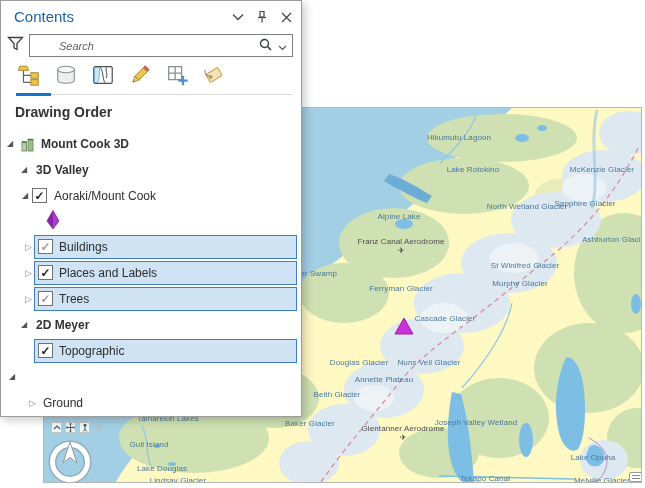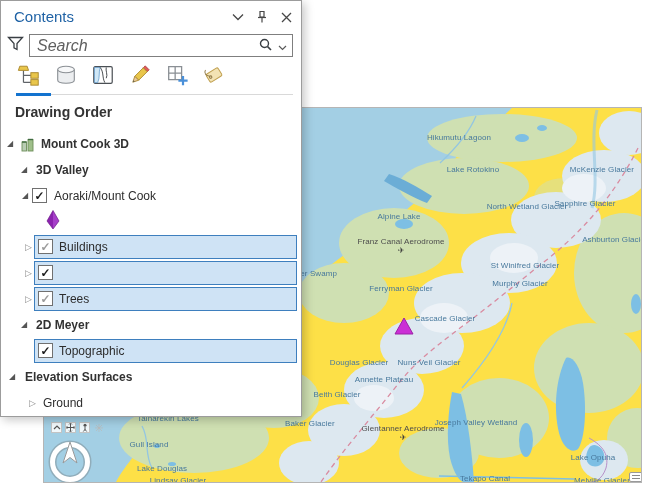--- a/index.html
+++ b/index.html
@@ -1,39 +1,39 @@
 <!DOCTYPE html>
 <html><head>
 <meta charset="utf-8">
 <style>
   html,body{margin:0;padding:0;background:#fff;}
   body{width:645px;height:488px;position:relative;font-family:"Liberation Sans",sans-serif;-webkit-font-smoothing:antialiased;}
   .stage{position:absolute;inset:0;overflow:hidden;}
 
   
-  .mapview{position:absolute;left:43px;top:107px;width:599px;height:376px;border:1px solid #b5b5b5;box-sizing:border-box;background:#fde047;overflow:hidden;}
+  .mapview{position:absolute;left:43px;top:107px;width:599px;height:376px;border:1px solid #b5b5b5;box-sizing:border-box;background:#fef9c3;overflow:hidden;}
   .mapview svg.terrain{position:absolute;left:0;top:0;}
   .mlabel{position:absolute;font-size:8px;color:#47789c;white-space:nowrap;transform:translateX(-50%);letter-spacing:.1px;}
   .mlabel.poi{color:#4c4c4c;}
   .plane{position:absolute;font-size:8px;color:#3a3a3a;transform:translateX(-50%);}
   .navwrap{position:absolute;left:2px;top:314px;}
   .navbtns{display:flex;gap:3px;margin-left:5px;}
   .navbtn{width:11px;height:11px;background:rgba(255,255,255,.85);border:1px solid #c3c3c3;box-sizing:border-box;display:flex;align-items:center;justify-content:center;}
   .attribution{position:absolute;left:585px;top:364px;width:14px;height:10px;background:#fff;border:1px solid #9a9a9a;border-radius:2px;box-sizing:border-box;}
   .attribution i{display:block;height:1px;background:#8a8a8a;margin:2px 2px 0 2px;}
 
   
   .panel{position:absolute;left:0;top:0;width:302px;height:417px;background:#fff;border:1px solid #9c9c9c;box-sizing:border-box;box-shadow:3px 3px 9px rgba(0,0,0,.22);}
   .ptitle{position:absolute;left:13px;top:7px;font-size:15px;color:#1f62a5;}
   .tbicons{position:absolute;right:8px;top:9px;display:flex;gap:10px;align-items:center;}
   .tbicons .ic{width:14px;height:14px;display:flex;align-items:center;justify-content:center;cursor:default;}
   .searchrow{position:absolute;left:0;top:32px;width:100%;height:26px;}
   .funnel{position:absolute;left:6px;top:3px;}
   .searchbox{position:absolute;left:28px;top:1px;width:264px;height:23px;border:1px solid #7f7f7f;box-sizing:border-box;background:#fff;display:flex;align-items:center;}
-  .searchbox input{flex:1;border:none;outline:none;font-style:italic;font-size:16px;color:#0f172a;padding:0 0 0 7px;font-family:"Liberation Sans",sans-serif;background:transparent;}
+  .searchbox input{flex:1;border:none;outline:none;font-style:italic;font-size:11px;color:#0f172a;padding:0 0 0 7px;font-family:"Liberation Sans",sans-serif;background:transparent;margin-left:22px;}
   .searchbox input::placeholder{color:#5f5f5f;}
   .sbicons{display:flex;align-items:center;gap:6px;padding-right:5px;}
   .toolbar{position:absolute;left:15px;top:60px;display:flex;gap:11px;}
   .tool{width:26px;height:28px;display:flex;align-items:center;justify-content:center;}
   .tabline{position:absolute;left:15px;top:93px;width:277px;height:1px;background:#d9d9d9;}
   .tabactive{position:absolute;left:15px;top:92px;width:35px;height:3px;background:#1373cf;}
   .pheading{position:absolute;left:14px;top:103px;font-size:14px;font-weight:bold;color:#333;}
 
   .tree{position:absolute;left:0;top:0;width:100%;height:100%;}
   .trow{position:absolute;left:0;width:100%;height:26px;}
@@ -328,20 +328,21 @@
         <span class="exp col" style="left:24px">▷</span>
         <div class="hlbox"></div>
         <span class="cbx gray">✓</span>
         <span class="tlabel" style="left:58px">Buildings</span>
       </div>
 
       <div class="trow" style="top:259px">
         <span class="exp col" style="left:24px">▷</span>
         <div class="hlbox"></div>
         <span class="cbx">✓</span>
+        <span class="tlabel" style="left:58px">Places and Labels</span>
       </div>
 
       <div class="trow" style="top:285px">
         <span class="exp col" style="left:24px">▷</span>
         <div class="hlbox"></div>
         <span class="cbx gray">✓</span>
         <span class="tlabel" style="left:58px">Trees</span>
       </div>
 
       <div class="trow" style="top:311px">
@@ -350,21 +351,20 @@
       </div>
 
       <div class="trow" style="top:337px">
         <div class="hlbox"></div>
         <span class="cbx">✓</span>
         <span class="tlabel" style="left:58px">Topographic</span>
       </div>
 
       <div class="trow" style="top:363px">
         <span class="exp" style="left:8px">◢</span>
-        <span class="tlabel grp" style="left:24px">Elevation Surfaces</span>
       </div>
 
       <div class="trow" style="top:389px">
         <span class="exp col" style="left:28px">▷</span>
         <span class="tlabel" style="left:42px">Ground</span>
       </div>
 
     </div>
   </div>
 

